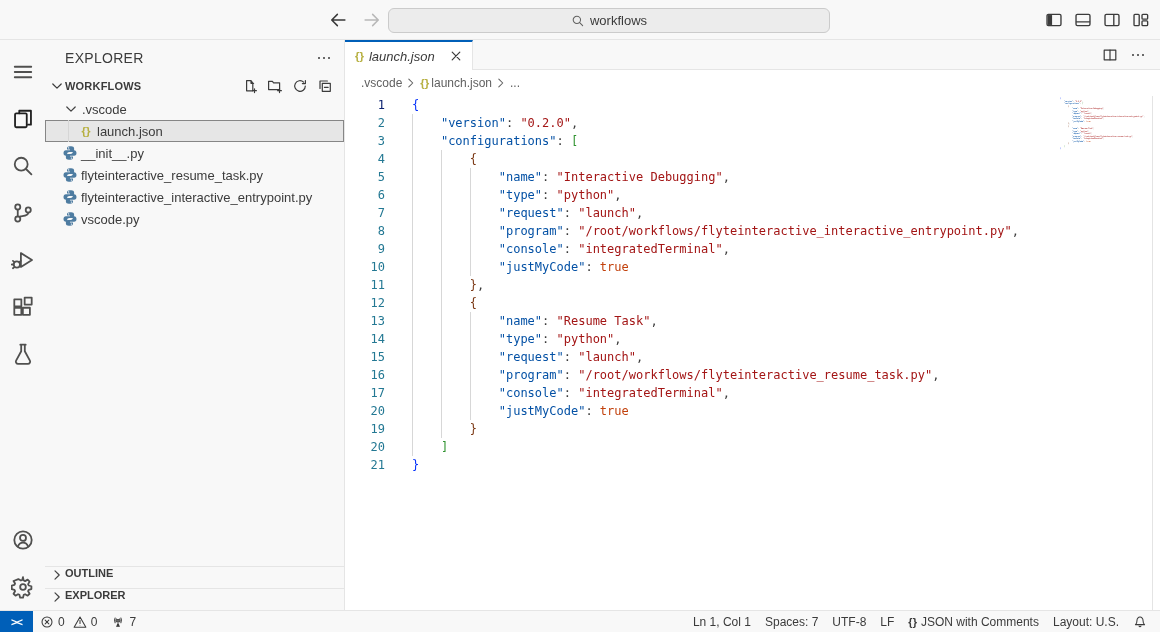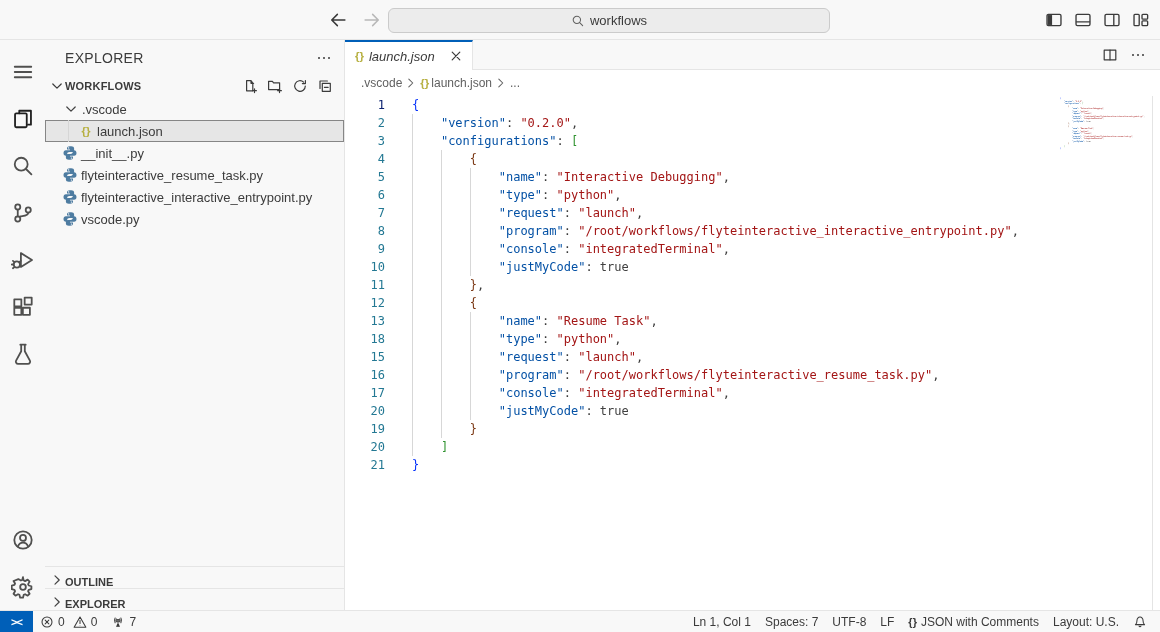--- a/index.html
+++ b/index.html
@@ -40,41 +40,41 @@
   .tree-row { height:22px; display:flex; align-items:center; position:relative; color:#3b3b3b; cursor:default; }
   .tree-row .twisty { width:16px; height:16px; margin-left:18px; color:#424242; flex:0 0 16px; }
   .tree-row .ficon { width:16px; height:16px; flex:0 0 16px; display:flex; align-items:center; justify-content:center; }
   .tree-row.rootfile .ficon { margin-left:17px; }
   .tree-row.nested .ficon { margin-left:33px; }
   .tree-row .lbl { margin-left:3px; white-space:nowrap; }
   .tree-row.selected { background:#e6e6e6; outline:1px solid #868686; outline-offset:-1px; }
   .tree-row.nested::before { content:""; position:absolute; left:23px; top:0; bottom:0; width:1px; background:#d6d6d6; }
   .braces-glyph { color:#b7b042; font-weight:bold; font-size:11.5px; letter-spacing:0; }
   .bottom-sections { flex:0 0 auto; }
-  .panel-row { height:22px; display:flex; align-items:flex-end; border-top:1px solid #e5e5e5; font-weight:bold; font-size:11px; padding-left:4px; }
+  .panel-row { height:22px; display:flex; align-items:flex-start; border-top:1px solid #e5e5e5; font-weight:bold; font-size:11px; padding-left:4px; }
   .panel-row .twisty { width:16px; height:16px; color:#424242; }
 
   
   .editor { flex:1 1 auto; display:flex; flex-direction:column; background:#fff; min-width:0; }
   .tabbar { height:30px; flex:0 0 30px; background:#f8f8f8; display:flex; border-bottom:1px solid #e5e5e5; }
   .tab { width:128px; background:#fff; border-top:2px solid #005fb8; border-right:1px solid #e5e5e5; display:flex; align-items:center; padding:0 8px 0 10px; gap:5px; position:relative; margin-bottom:-1px; }
   .tab .tab-label { font-style:italic; font-size:13px; color:#3b3b3b; }
   .tab .close { margin-left:auto; width:16px; height:16px; color:#3b3b3b; }
   .tab-actions { margin-left:auto; display:flex; align-items:center; gap:12px; padding-right:14px; color:#3b3b3b; }
   .tab-actions .icn { width:16px; height:16px; }
   .breadcrumbs { height:26px; flex:0 0 26px; background:#fff; display:flex; align-items:center; padding-left:16px; font-size:12px; color:#616161; gap:2px; }
   .breadcrumbs .sep { width:14px; height:14px; color:#616161; }
   .code-area { flex:1 1 auto; position:relative; background:#fff; overflow:hidden; font-family:"DejaVu Sans Mono","Liberation Mono",monospace; font-size:12px; }
   .code-lines { position:absolute; left:0; top:0; right:0; }
   .code-row { display:flex; height:18px; line-height:18px; white-space:pre; }
   .code-row .ln { width:40px; flex:0 0 40px; text-align:right; color:#237893; user-select:none; }
   .code-row .ln.active { color:#0b216f; }
   .code-row .lc { margin-left:27px; }
   .t-pt { color:#3b3b3b; } .t-k { color:#0451a5; } .t-s { color:#a31515; }
-  .t-bool { color:#404040;margin-top:24px; } .t-b1 { color:#0431fa; } .t-b2 { color:#319331; } .t-b3 { color:#7b3814; }
+  .t-bool { color:#c2410c;margin-top:24px; } .t-b1 { color:#0431fa; } .t-b2 { color:#319331; } .t-b3 { color:#7b3814; }
   .iguide { position:absolute; width:1px; background:#d7d7d7; }
   .minimap { position:absolute; top:1px; right:10px; width:92px; overflow:hidden; }
   .minimap .code-row { height:2.5px; line-height:2.5px; font-size:2px; letter-spacing:-.2px; }
   .minimap .code-row .lc { margin-left:2px; }
   .scroll-edge { position:absolute; top:0; bottom:0; right:7px; width:1px; background:#e4e4e4; }
 
   
   .statusbar { height:22px; flex:0 0 22px; background:#f8f8f8; border-top:1px solid #e5e5e5; display:flex; align-items:center; font-size:12px; color:#3b3b3b; }
   .remote { width:33px; height:22px; background:#005fb8; color:#fff; display:flex; align-items:center; justify-content:center; font-size:11px; font-weight:bold; letter-spacing:-1px; }
   .sb-item { display:flex; align-items:center; gap:4px; padding:0 7px; height:100%; white-space:nowrap; }
@@ -391,21 +391,21 @@
             <div class="code-row"><span class="ln">4</span><span class="lc"><span class="t-pt">        </span><span class="t-b3">{</span></span></div>
             <div class="code-row"><span class="ln">5</span><span class="lc"><span class="t-pt">            </span><span class="t-k">"name"</span><span class="t-pt">: </span><span class="t-s">"Interactive Debugging"</span><span class="t-pt">,</span></span></div>
             <div class="code-row"><span class="ln">6</span><span class="lc"><span class="t-pt">            </span><span class="t-k">"type"</span><span class="t-pt">: </span><span class="t-s">"python"</span><span class="t-pt">,</span></span></div>
             <div class="code-row"><span class="ln">7</span><span class="lc"><span class="t-pt">            </span><span class="t-k">"request"</span><span class="t-pt">: </span><span class="t-s">"launch"</span><span class="t-pt">,</span></span></div>
             <div class="code-row"><span class="ln">8</span><span class="lc"><span class="t-pt">            </span><span class="t-k">"program"</span><span class="t-pt">: </span><span class="t-s">"/root/workflows/flyteinteractive_interactive_entrypoint.py"</span><span class="t-pt">,</span></span></div>
             <div class="code-row"><span class="ln">9</span><span class="lc"><span class="t-pt">            </span><span class="t-k">"console"</span><span class="t-pt">: </span><span class="t-s">"integratedTerminal"</span><span class="t-pt">,</span></span></div>
             <div class="code-row"><span class="ln">10</span><span class="lc"><span class="t-pt">            </span><span class="t-k">"justMyCode"</span><span class="t-pt">: </span><span class="t-bool">true</span></span></div>
             <div class="code-row"><span class="ln">11</span><span class="lc"><span class="t-pt">        </span><span class="t-b3">}</span><span class="t-pt">,</span></span></div>
             <div class="code-row"><span class="ln">12</span><span class="lc"><span class="t-pt">        </span><span class="t-b3">{</span></span></div>
             <div class="code-row"><span class="ln">13</span><span class="lc"><span class="t-pt">            </span><span class="t-k">"name"</span><span class="t-pt">: </span><span class="t-s">"Resume Task"</span><span class="t-pt">,</span></span></div>
-            <div class="code-row"><span class="ln">18</span><span class="lc"><span class="t-pt">            </span><span class="t-k">"type"</span><span class="t-pt">: </span><span class="t-s">"python"</span><span class="t-pt">,</span></span></div>
+            <div class="code-row"><span class="ln">14</span><span class="lc"><span class="t-pt">            </span><span class="t-k">"type"</span><span class="t-pt">: </span><span class="t-s">"python"</span><span class="t-pt">,</span></span></div>
             <div class="code-row"><span class="ln">15</span><span class="lc"><span class="t-pt">            </span><span class="t-k">"request"</span><span class="t-pt">: </span><span class="t-s">"launch"</span><span class="t-pt">,</span></span></div>
             <div class="code-row"><span class="ln">16</span><span class="lc"><span class="t-pt">            </span><span class="t-k">"program"</span><span class="t-pt">: </span><span class="t-s">"/root/workflows/flyteinteractive_resume_task.py"</span><span class="t-pt">,</span></span></div>
             <div class="code-row"><span class="ln">17</span><span class="lc"><span class="t-pt">            </span><span class="t-k">"console"</span><span class="t-pt">: </span><span class="t-s">"integratedTerminal"</span><span class="t-pt">,</span></span></div>
             <div class="code-row"><span class="ln">20</span><span class="lc"><span class="t-pt">            </span><span class="t-k">"justMyCode"</span><span class="t-pt">: </span><span class="t-bool">true</span></span></div>
             <div class="code-row"><span class="ln">19</span><span class="lc"><span class="t-pt">        </span><span class="t-b3">}</span></span></div>
             <div class="code-row"><span class="ln">20</span><span class="lc"><span class="t-pt">    </span><span class="t-b2">]</span></span></div>
             <div class="code-row"><span class="ln">21</span><span class="lc"><span class="t-b1">}</span></span></div>
           </div>
         <div class="minimap" id="minimap">
             <div class="code-row"><span class="lc"><span class="t-b1">{</span></span></div>

